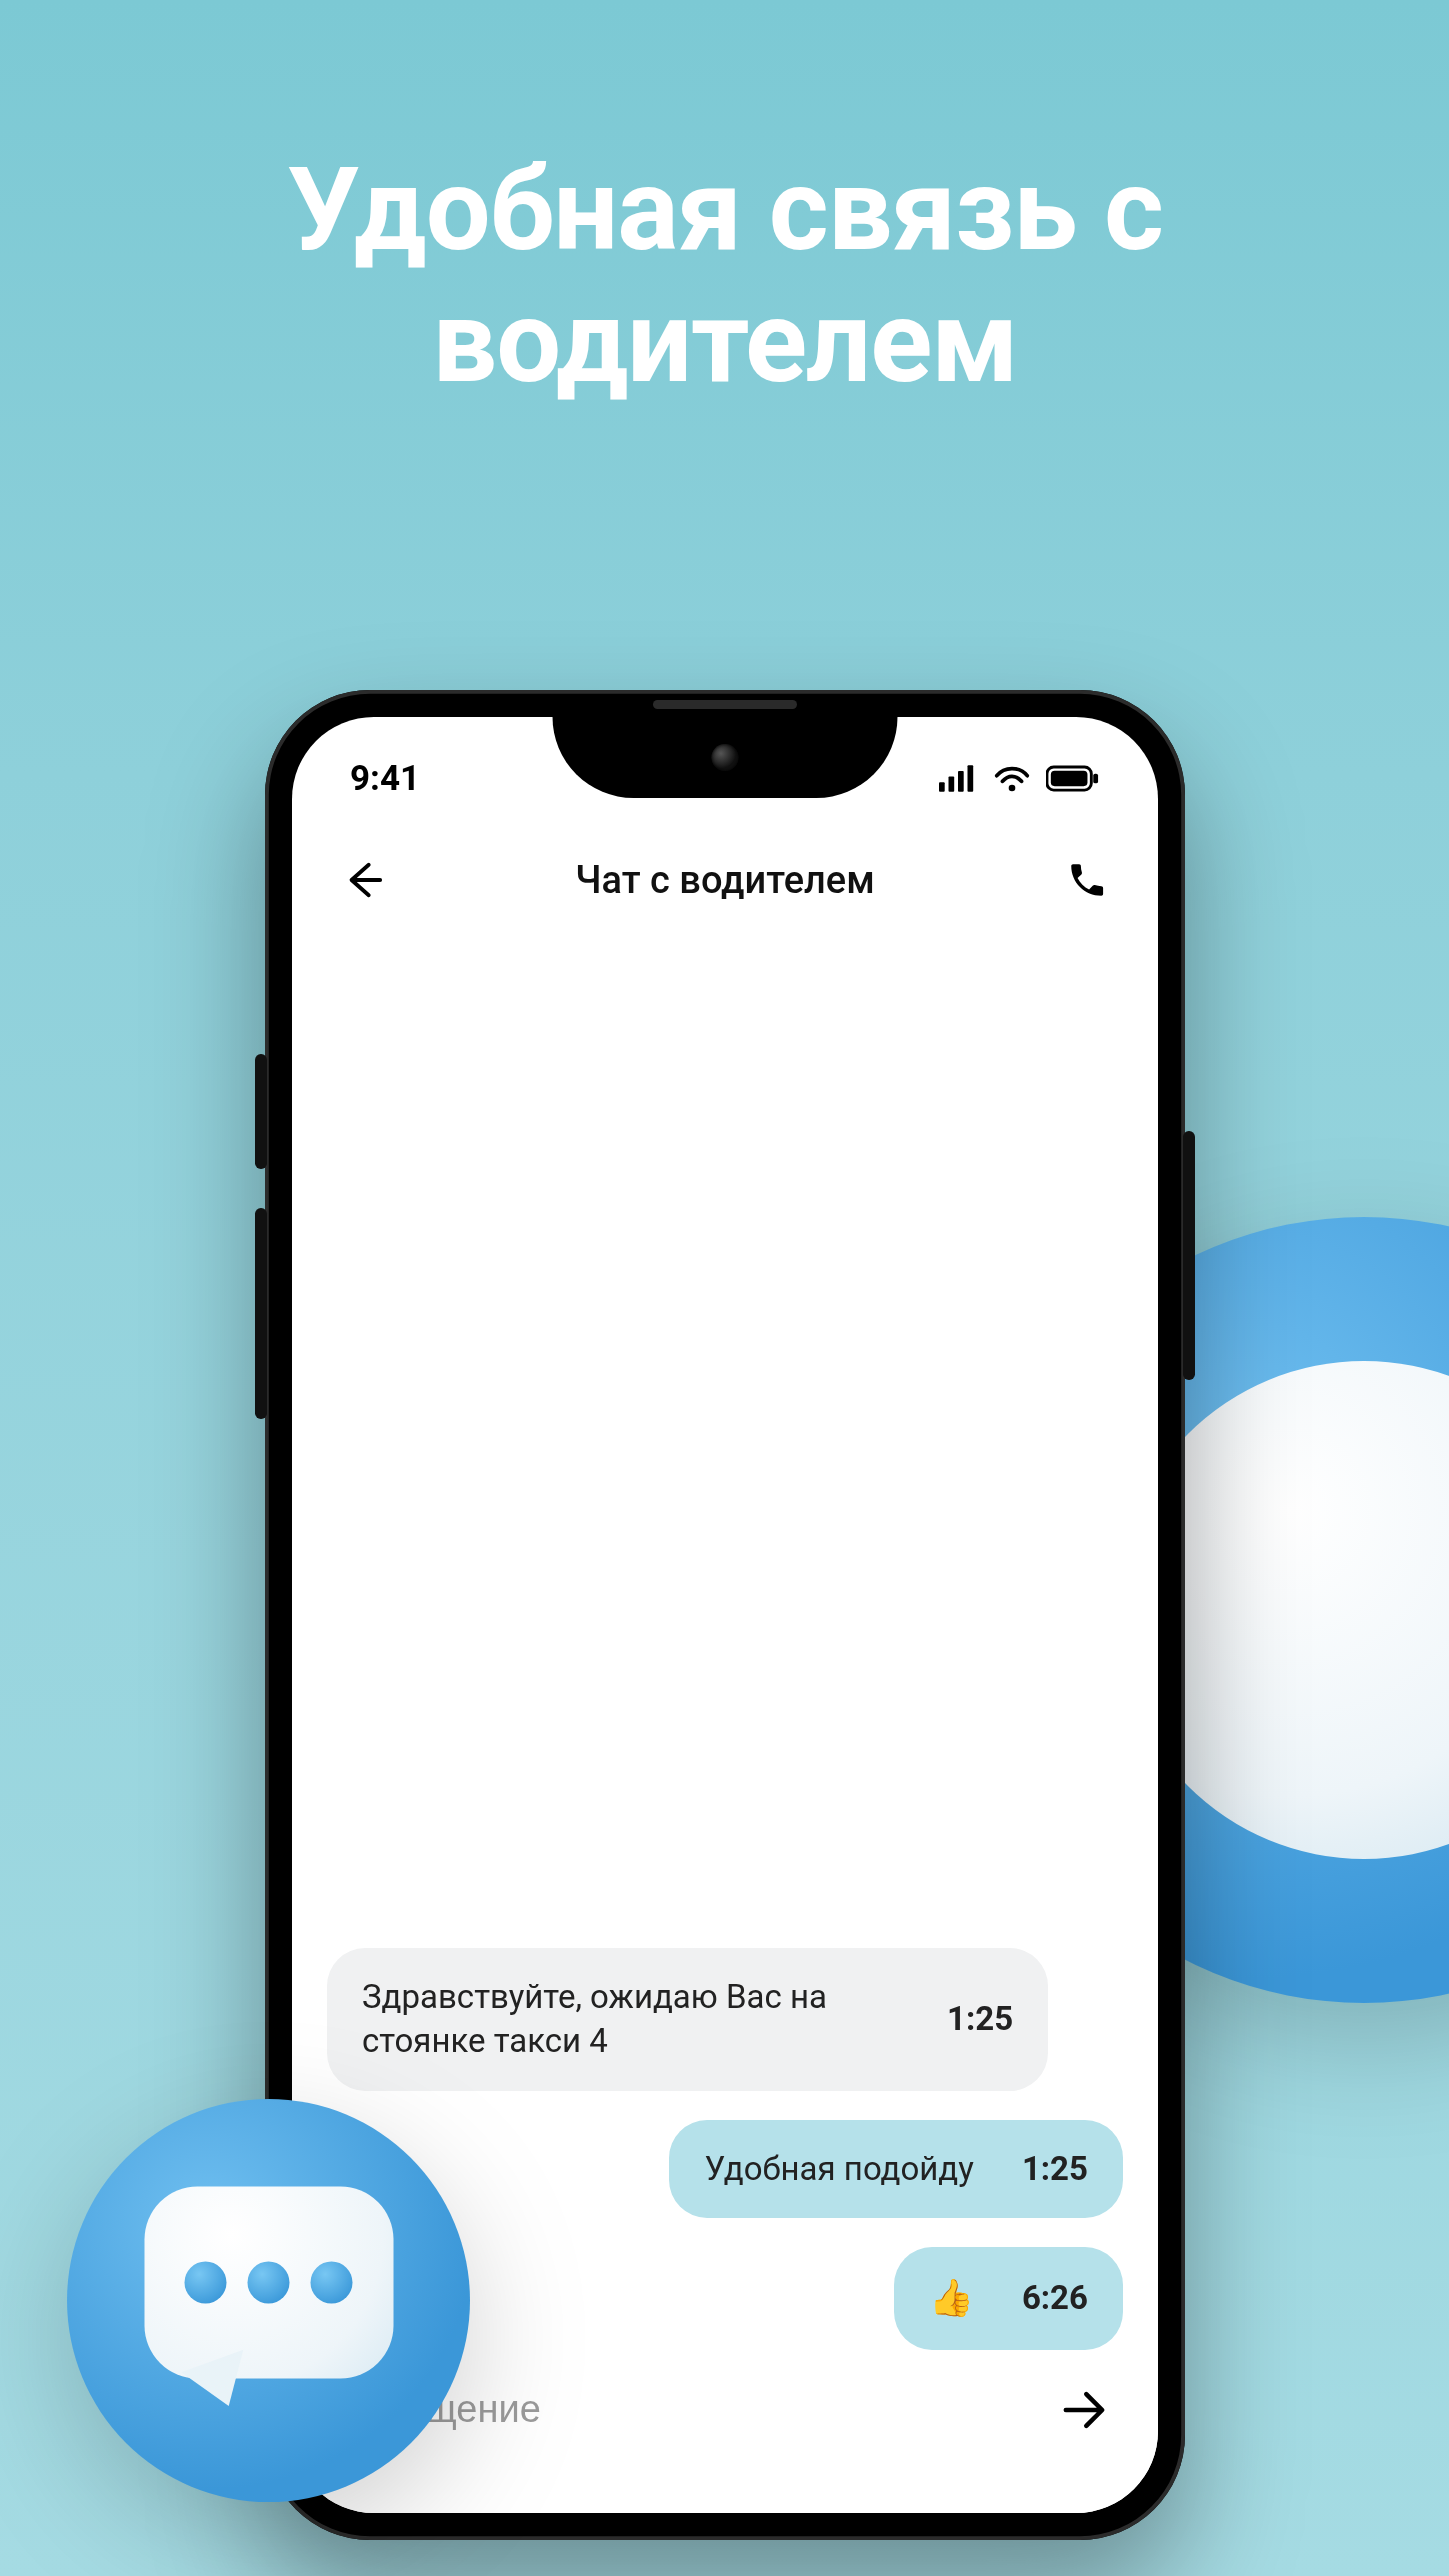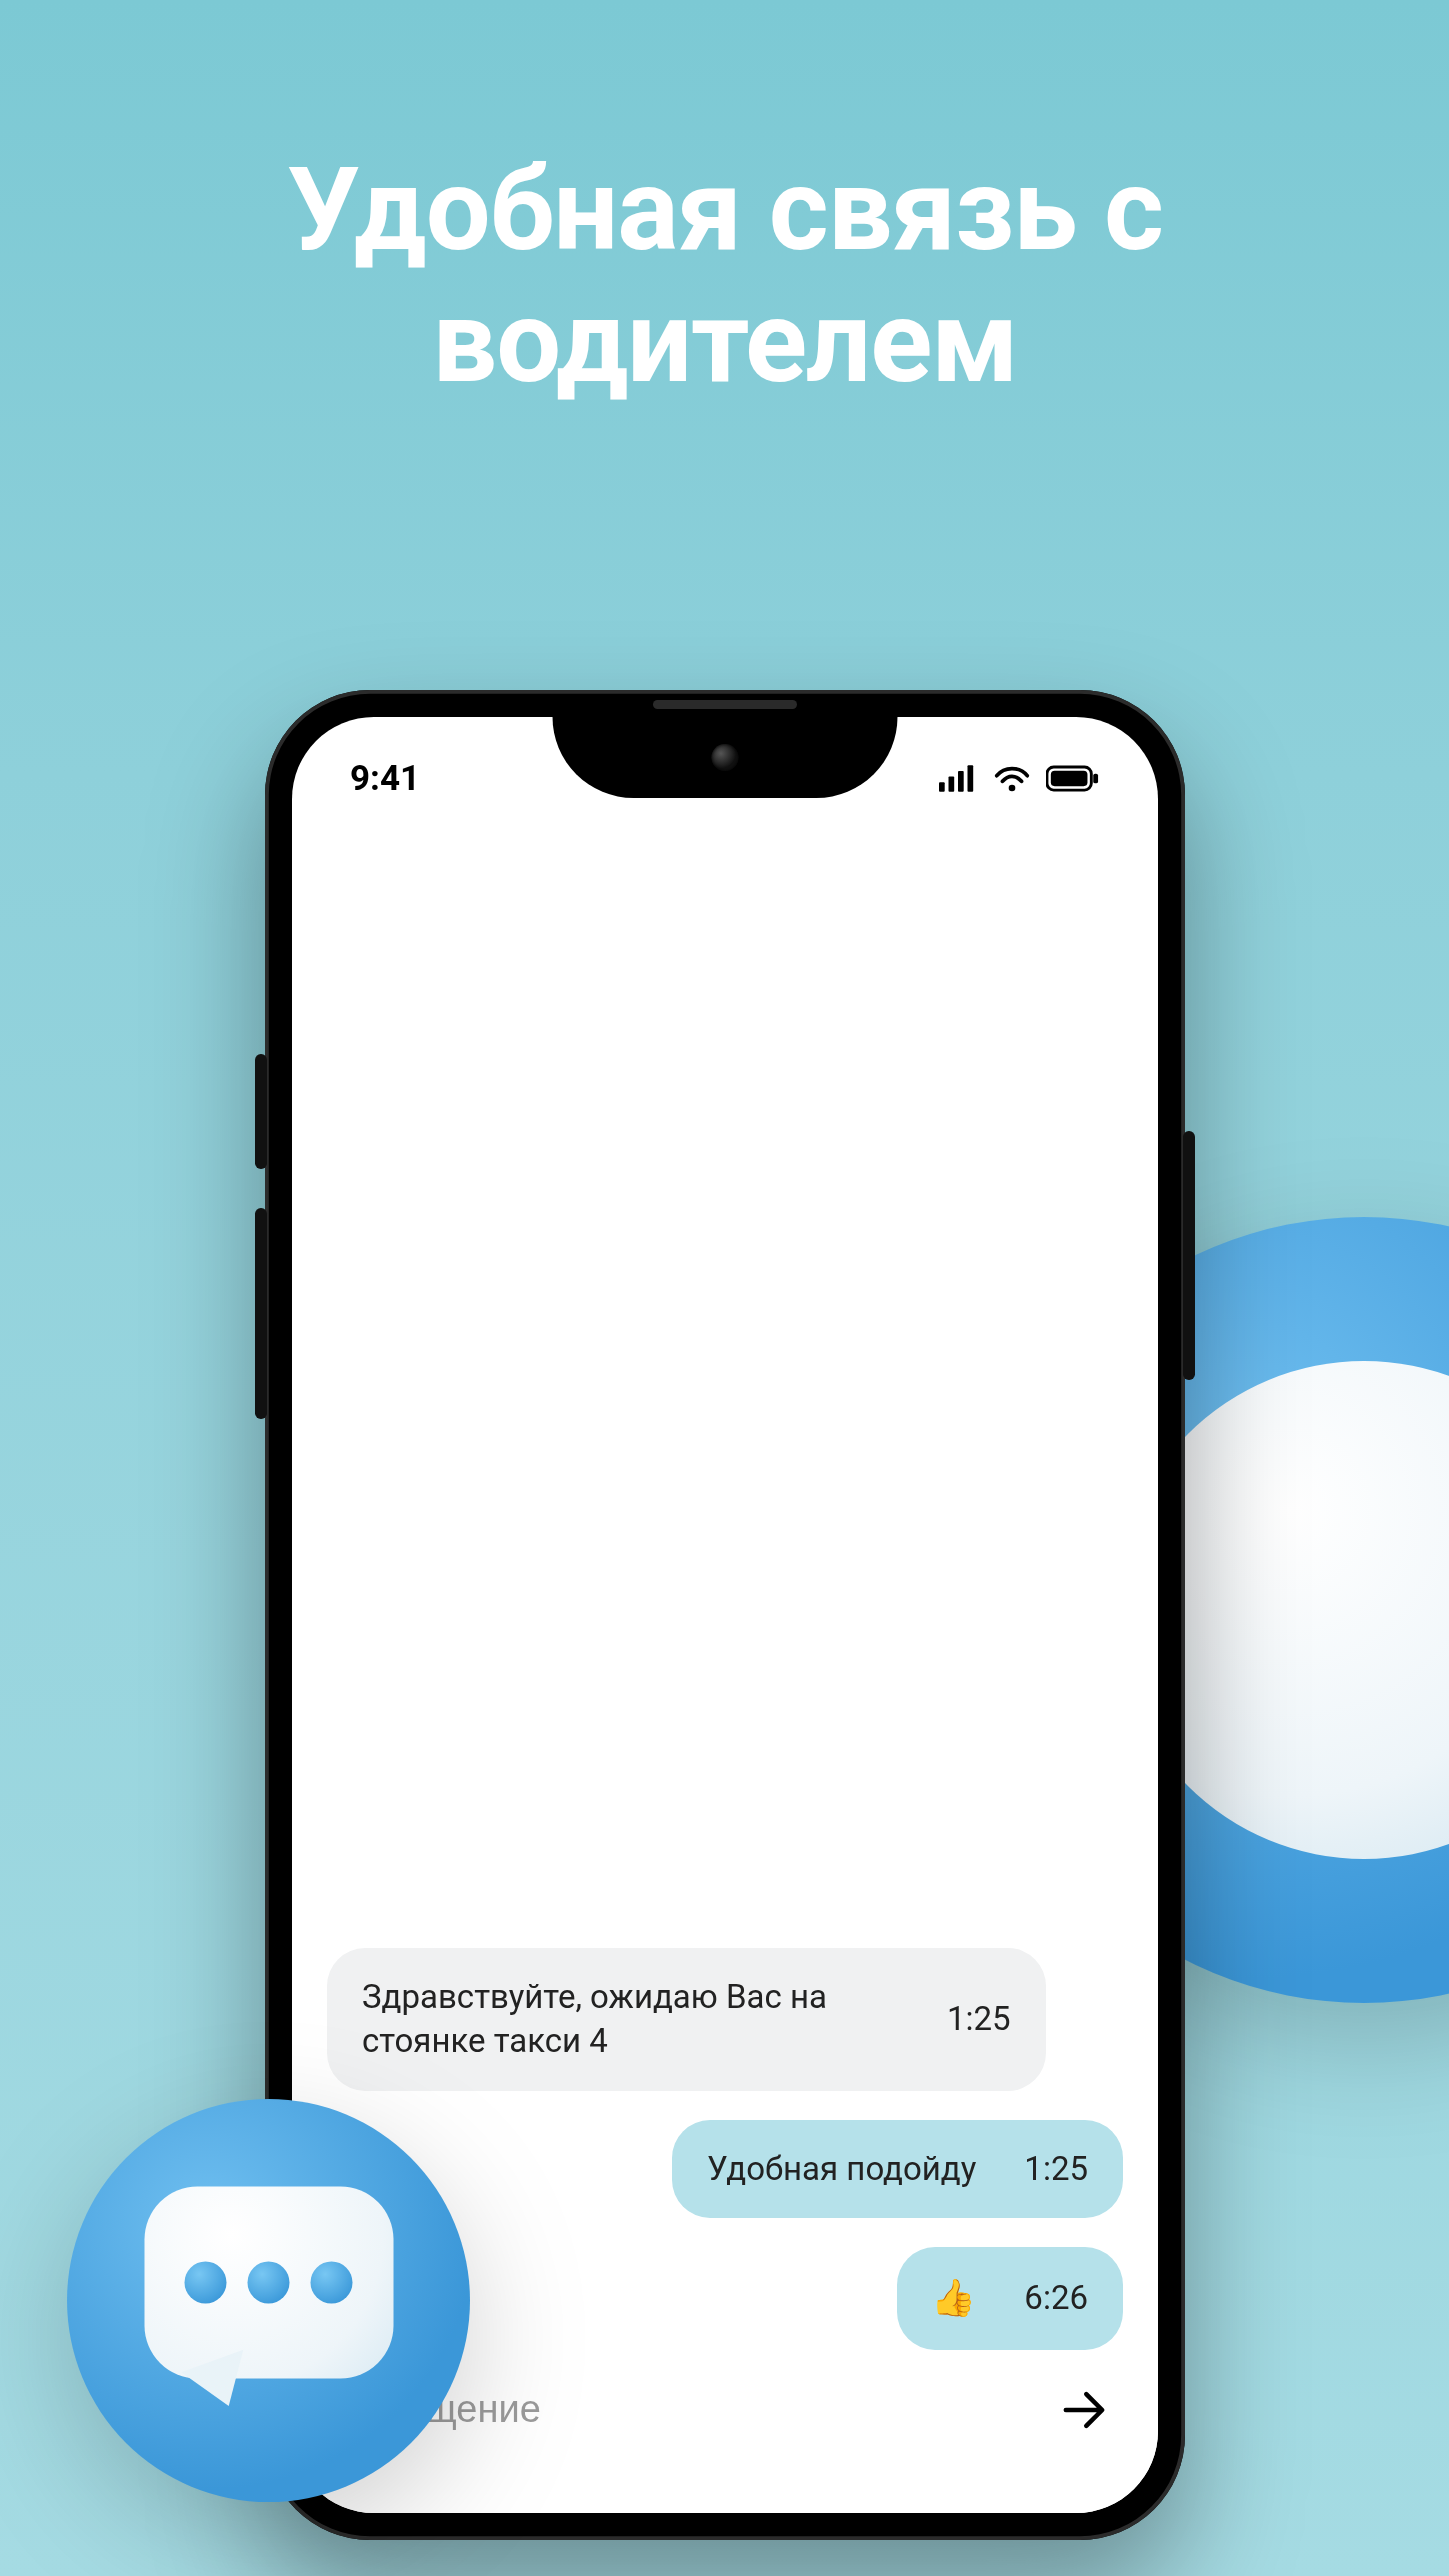--- a/index.html
+++ b/index.html
@@ -132,21 +132,21 @@
     padding:0 35px;
     display:flex; flex-direction:column; justify-content:flex-end; gap:29px;
   }
 
   .msg{ display:flex; align-items:flex-start; max-width:100%; }
   .msg .bubble{
     border-radius:38px; padding:27px 35px;
     font-size:33px; line-height:1.35; color:#222;
     display:flex; align-items:center; gap:48px;
   }
-  .msg .time{ font-size:33px; color:#222; white-space:nowrap; }
+  .msg .time{ font-size:33px; color:#222; white-space:nowrap;font-weight:bold; }
   .msg.in { justify-content:flex-start; }
   .msg.in .bubble{ background:#f0f1f2; }
   .msg.out{ justify-content:flex-end; }
   .msg.out .bubble{ background:#b5e1ea; }
   .msg .text{ max-width:537px; }
 
   .composer{
     position:absolute; left:0; right:0; bottom:0;
     height:163px; padding:0 42px 44px 42px;
     display:flex; align-items:center; justify-content:space-between;
@@ -208,20 +208,33 @@
         <span>
           <svg width="54" height="27" viewBox="0 0 56 28">
               <rect x="1" y="2" width="46" height="24" rx="7" fill="none" stroke="#000" stroke-width="3"></rect>
               <rect x="5" y="6" width="38" height="16" rx="4" fill="#000"></rect>
               <rect x="49" y="9" width="5" height="10" rx="2" fill="#000"></rect>
             </svg>
         </span>
       </div>
     </div>
 
+    <div class="nav-bar">
+      <div class="icon-btn">
+        <svg width="42" height="42" viewBox="0 0 44 44">
+            <path d="M28 6 L10 22 L28 38 M10 22 H40" fill="none" stroke="#000" stroke-width="4" stroke-linecap="round" stroke-linejoin="round"></path>
+          </svg>
+      </div>
+      <div class="nav-title">Чат с водителем</div>
+      <div class="icon-btn">
+        <svg width="42" height="42" viewBox="0 0 24 24">
+            <path fill="#000" d="M6.6 10.8c1.4 2.8 3.8 5.2 6.6 6.6l2.2-2.2c.3-.3.7-.4 1.1-.3 1.2.4 2.4.6 3.7.6.6 0 1 .5 1 1V20c0 .6-.5 1-1 1C10.6 21 3 13.4 3 4c0-.6.5-1 1-1h3.5c.6 0 1 .5 1 1 0 1.3.2 2.5.6 3.7.1.4 0 .8-.3 1.1L6.6 10.8z"></path>
+          </svg>
+      </div>
+    </div>
 
     <div class="chat-area">
       <div class="msg in">
         <div class="bubble">
           <span class="text">Здравствуйте, ожидаю Вас на стоянке такси 4</span>
           <span class="time">1:25</span>
         </div>
       </div>
       <div class="msg out">
         <div class="bubble">

